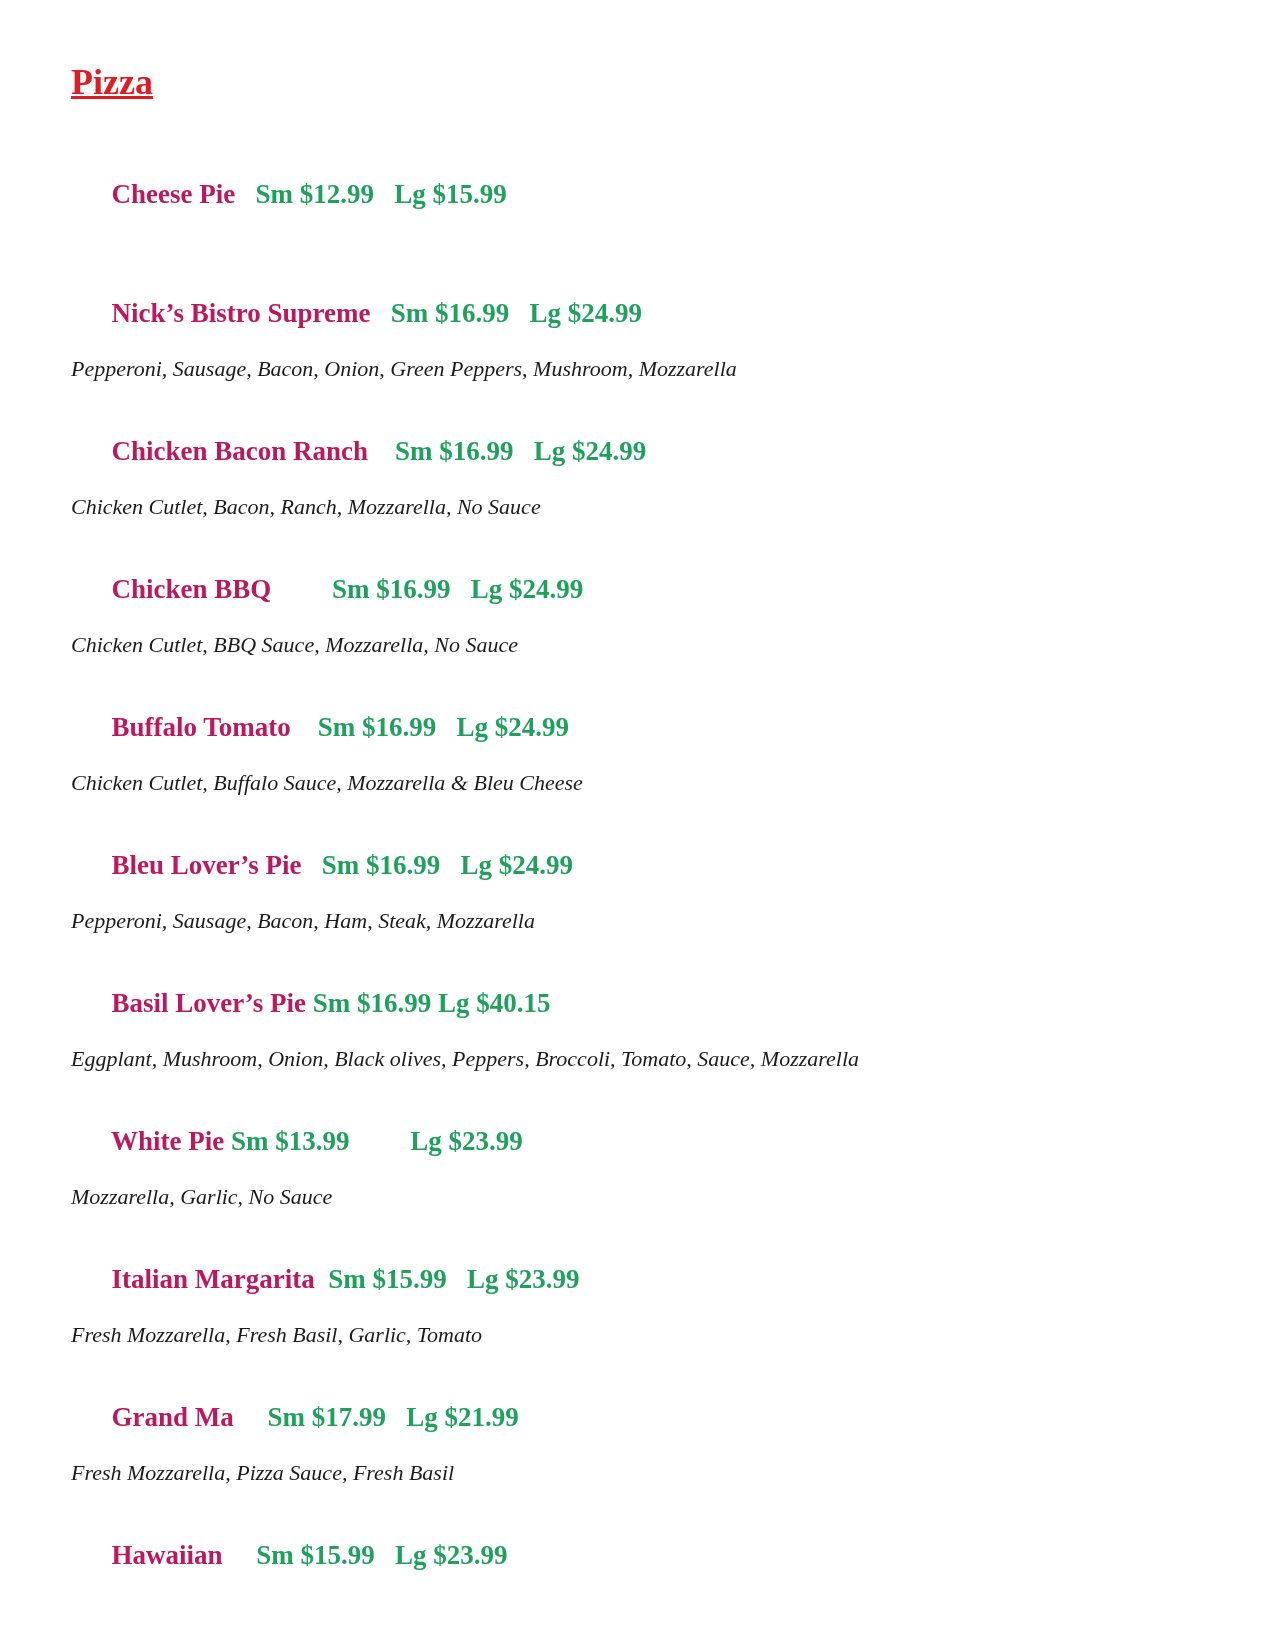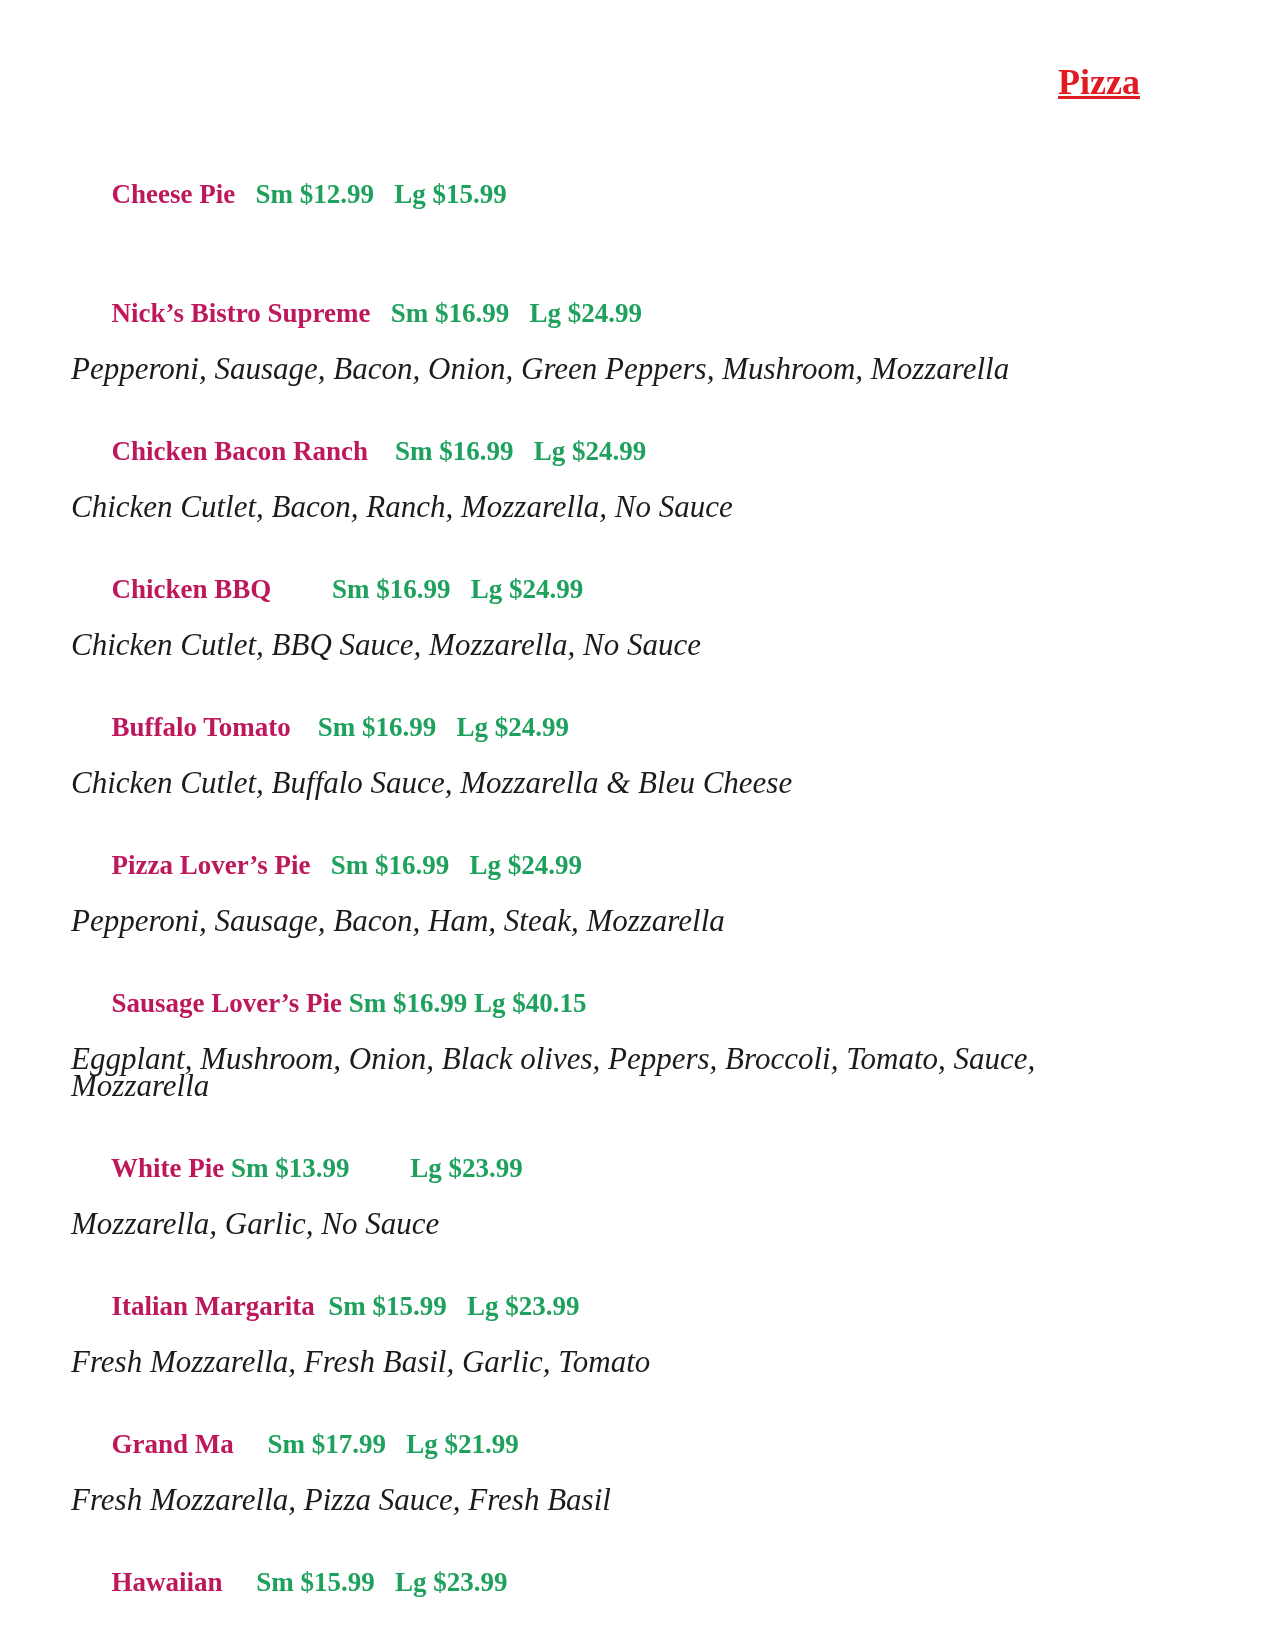--- a/index.html
+++ b/index.html
@@ -9,41 +9,41 @@
     color:#161616;
   }
   .page{
     box-sizing:border-box;
     width:1275px;height:1650px;
     padding:62px 135px 0 71px;
     position:relative;
     background:#ffffff;
   }
   .menu-title{
-    text-align:right;
+    text-align:left;
     font-size:36px;
     font-weight:bold;
     line-height:40px;
     color:var(--title-red,#E01B22);
     text-decoration:underline;
     margin:0 0 50px 0;
   }
   .menu-items{margin:0;padding:0;}
   .menu-item{margin:0 0 27px 0;}
   .menu-item.no-desc{margin-bottom:35px;}
   .item-line{
     font-size:27px;
     font-weight:bold;
     line-height:28px;
     white-space:pre;
   }
   .item-name{color:#be185d;}
   .item-prices{color:var(--accent-green,#1EA15D);white-space:pre;}
   .item-desc{
-    font-size:31px;
+    font-size:22px;
     font-style:italic;
     line-height:27px;
     color:#1b1b1b;
     margin-top:0;
   }
 </style>
 </head>
 <body>
 
 <div class="page">
@@ -81,28 +81,28 @@
 
   <div class="menu-item">
     <div class="item-line">
       <span class="item-name">Buffalo Tomato</span><span class="item-prices">    Sm $16.99   Lg $24.99</span>
     </div>
     <div class="item-desc">Chicken Cutlet, Buffalo Sauce, Mozzarella &amp; Bleu Cheese</div>
   </div>
 
   <div class="menu-item">
     <div class="item-line">
-      <span class="item-name">Pizza Lover’s Pie</span><span class="item-prices">   Sm $16.99   Lg $24.99</span>
+      <span class="item-name">Bleu Lover’s Pie</span><span class="item-prices">   Sm $16.99   Lg $24.99</span>
     </div>
     <div class="item-desc">Pepperoni, Sausage, Bacon, Ham, Steak, Mozzarella</div>
   </div>
 
   <div class="menu-item">
     <div class="item-line">
-      <span class="item-name">Sausage Lover’s Pie</span><span class="item-prices"> Sm $16.99 Lg $40.15</span>
+      <span class="item-name">Basil Lover’s Pie</span><span class="item-prices"> Sm $16.99 Lg $40.15</span>
     </div>
     <div class="item-desc">Eggplant, Mushroom, Onion, Black olives, Peppers, Broccoli, Tomato, Sauce, Mozzarella</div>
   </div>
 
   <div class="menu-item">
     <div class="item-line">
       <span class="item-name">White Pie</span><span class="item-prices"> Sm $13.99         Lg $23.99</span>
     </div>
     <div class="item-desc">Mozzarella, Garlic, No Sauce</div>
   </div>

